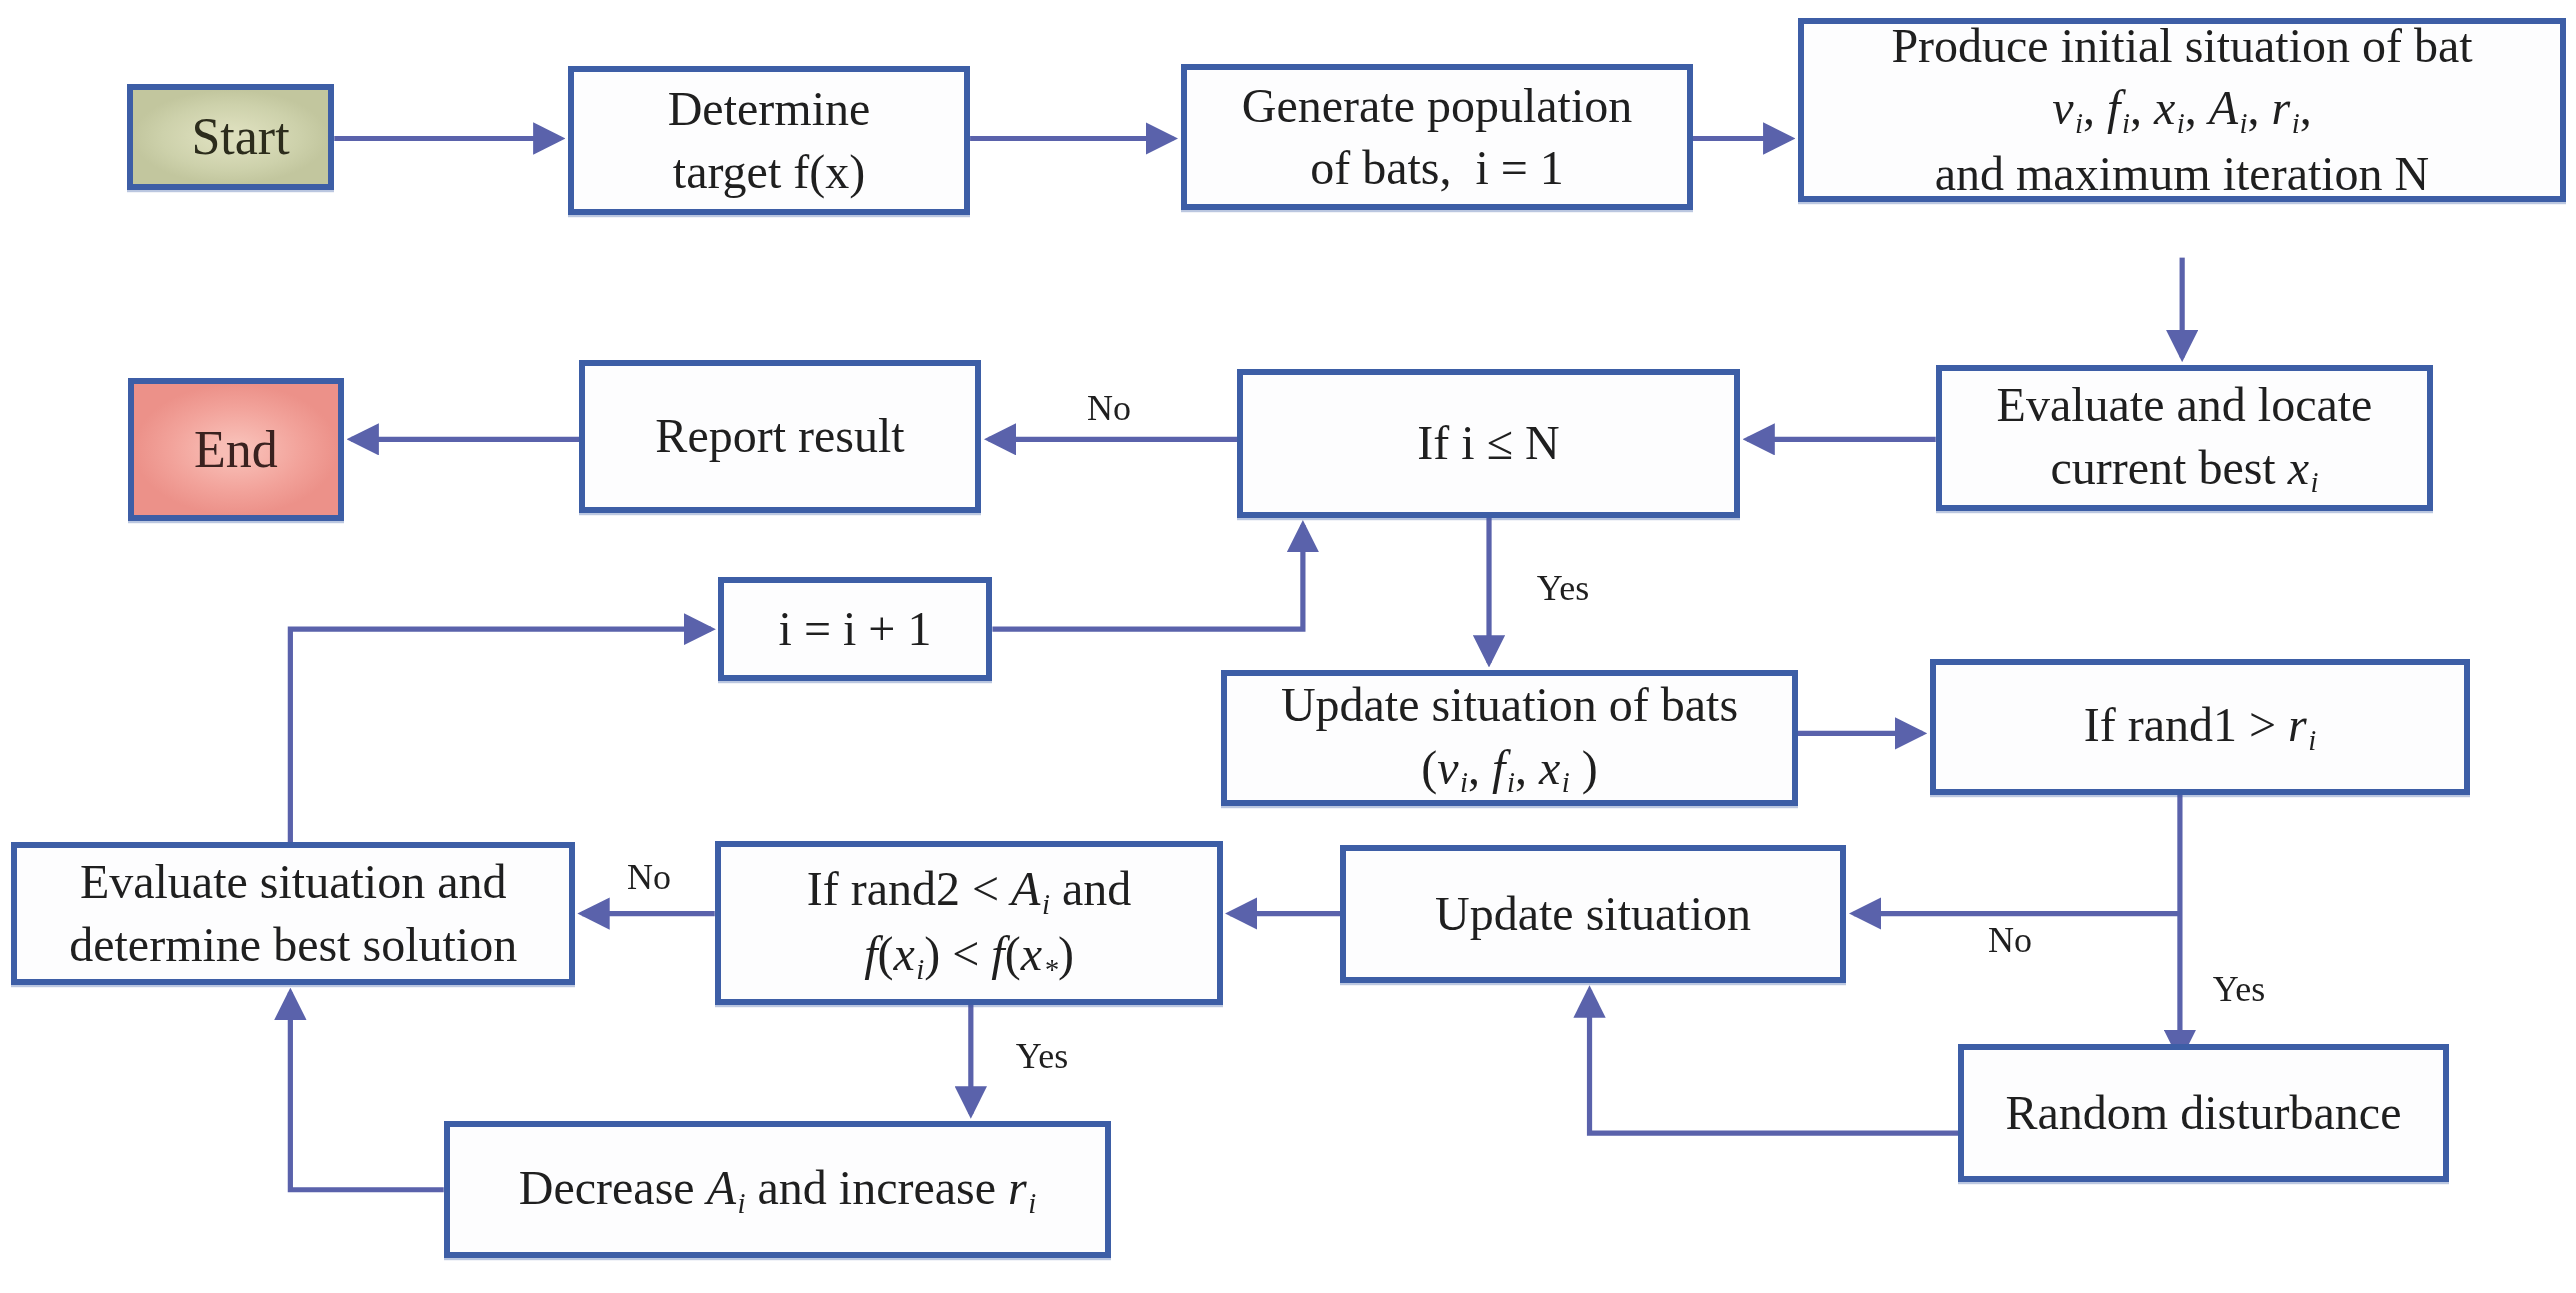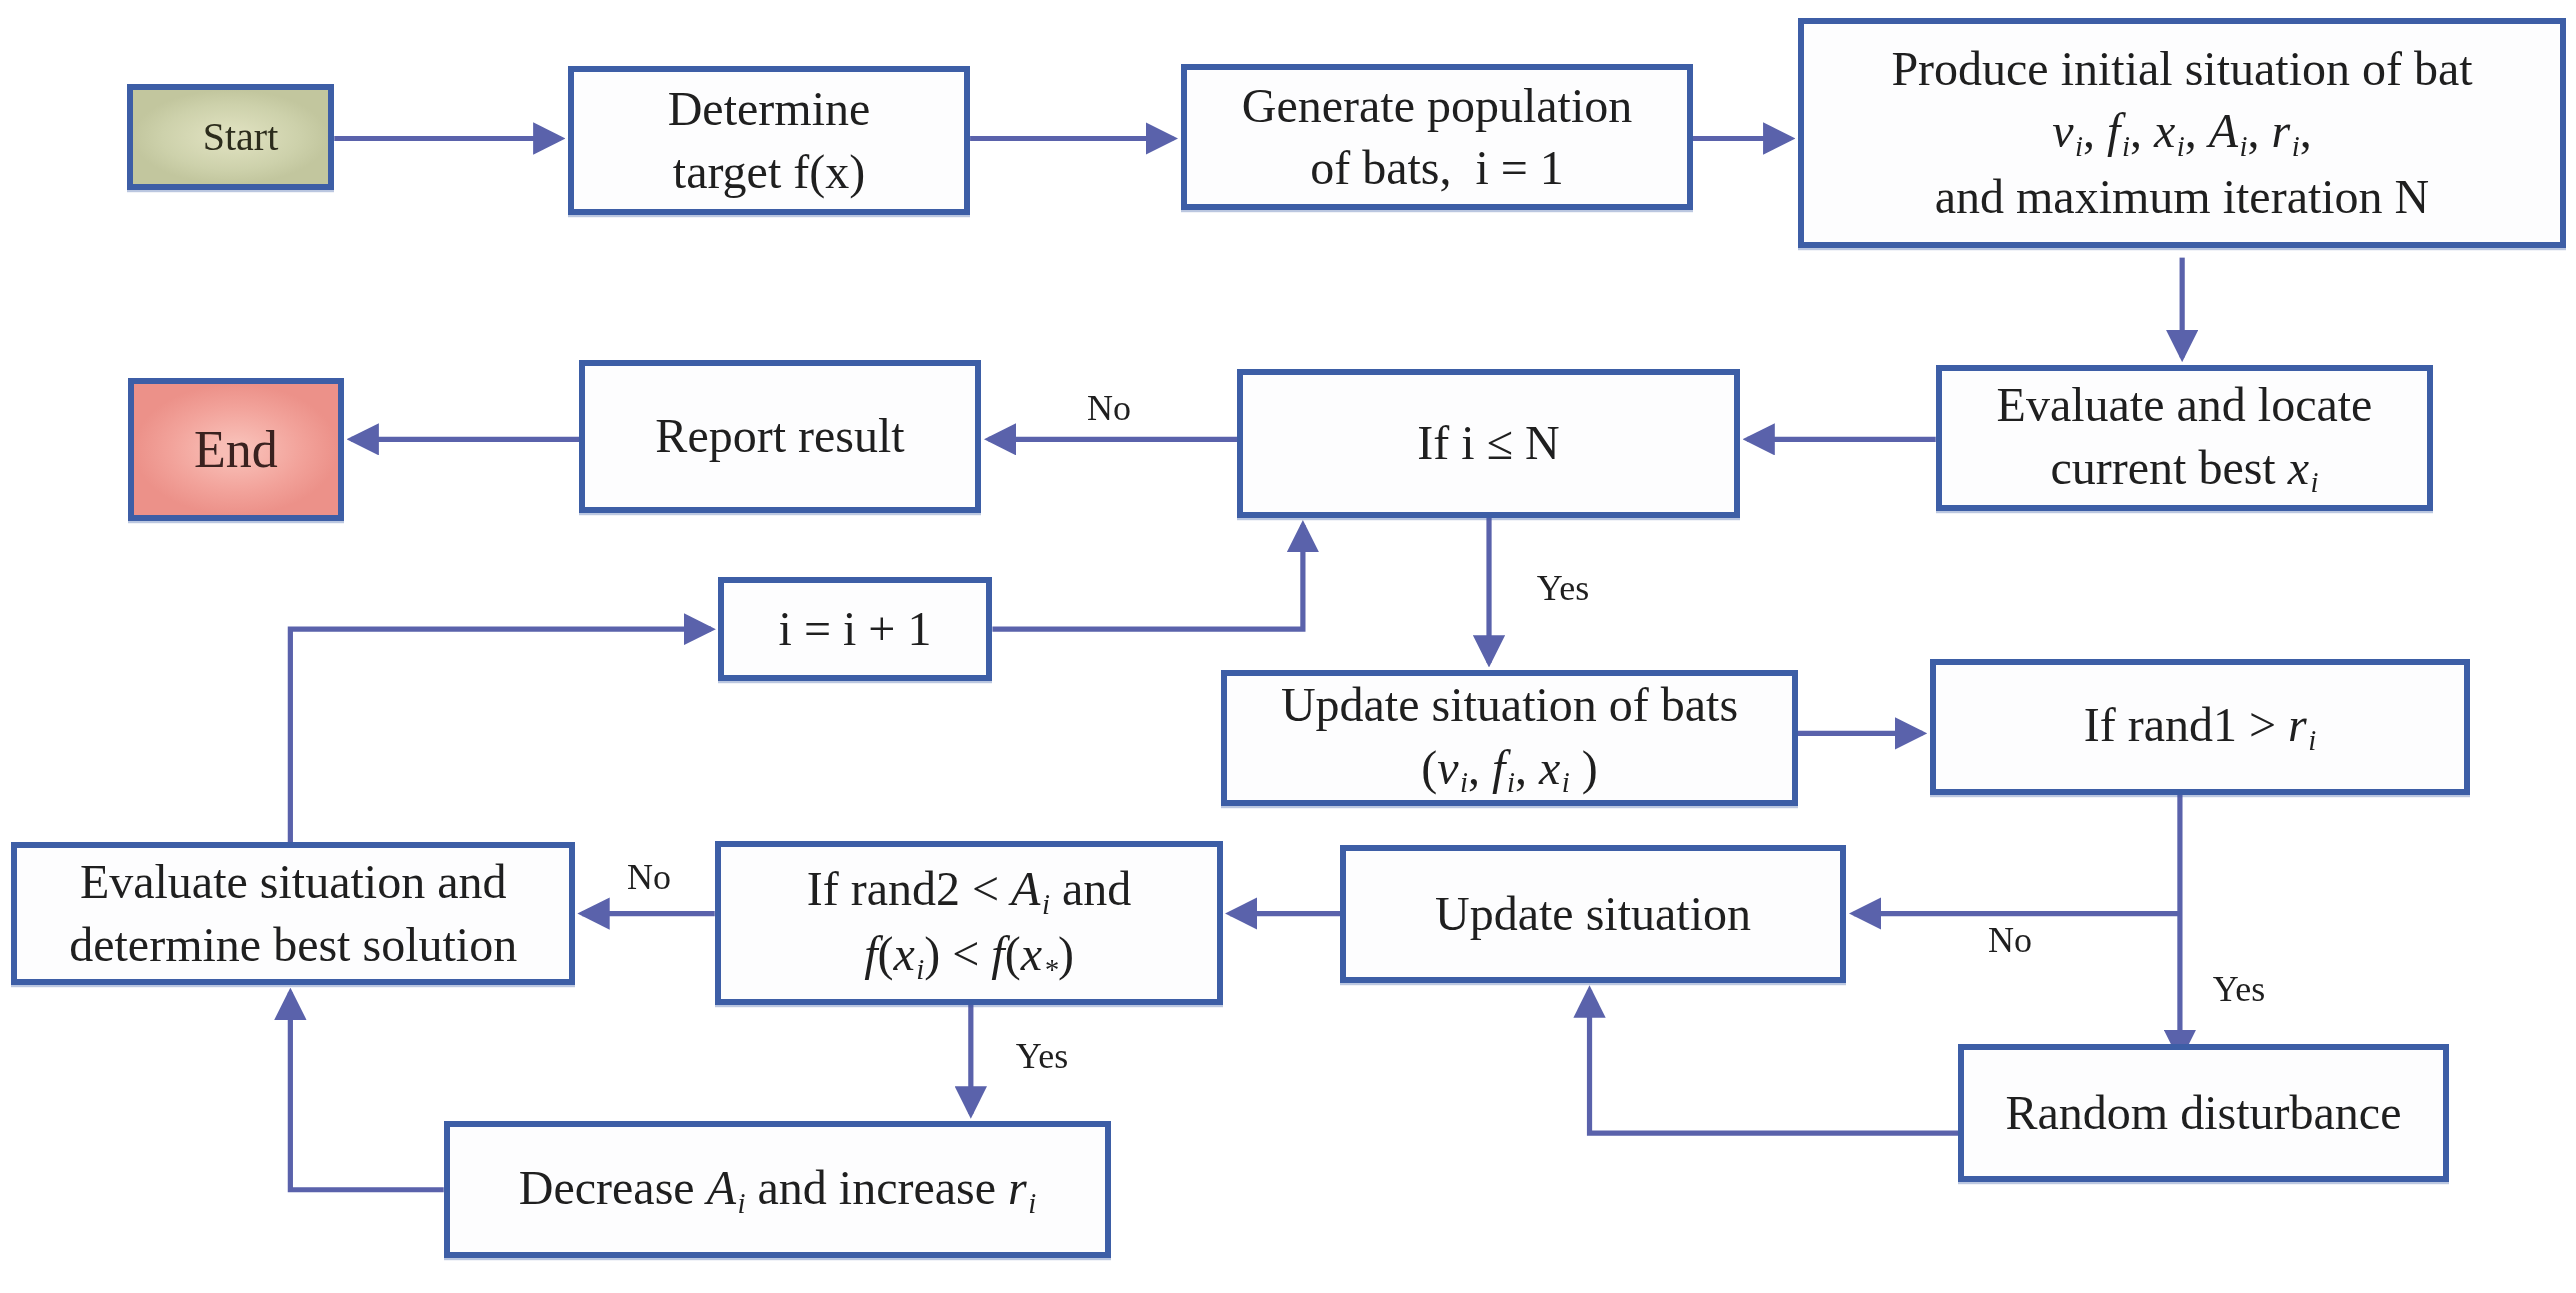--- a/index.html
+++ b/index.html
@@ -19,21 +19,21 @@
     display:flex;flex-direction:column;
     align-items:center;justify-content:center;
     color:#1f1f1f;
     font-size:48px;line-height:1.3;
     text-align:center;
     box-shadow:0 2.2px 0 rgba(61,94,166,.35);
   }
   .node.terminal-start{
     background:radial-gradient(closest-side,#dcdebc 20%,#cdd1ab 70%,#c2c69e 100%);
     color:#2c2c1c;
-    font-size:40px;
+    font-size:52px;
     padding-left:20px;
   }
   .node.terminal-end{
     background:radial-gradient(closest-side,#f8bdb5 15%,#f2a29a 65%,#ec9189 100%);
     color:#3a2220;
     font-size:52px;
   }
   .node-line{white-space:nowrap;}
   .seg-it{font-style:italic;}
   .seg-sub{font-size:0.60em;font-style:italic;vertical-align:-0.30em;letter-spacing:0;padding-left:1.5px;}
@@ -80,21 +80,21 @@
         <div class="node-line"><span class="seg-plain">Start</span></div>
       </div>
       <div class="node" style="left: 568px; top: 66px; width: 402px; height: 149px;">
         <div class="node-line"><span class="seg-plain">Determine</span></div>
         <div class="node-line"><span class="seg-plain">target f(x)</span></div>
       </div>
       <div class="node" style="left: 1181px; top: 64px; width: 512px; height: 146px;">
         <div class="node-line"><span class="seg-plain">Generate population</span></div>
         <div class="node-line"><span class="seg-plain">of bats, &nbsp;i = 1</span></div>
       </div>
-      <div class="node" style="left: 1798px; top: 18px; width: 768px; height: 230px;">
+      <div class="node" style="left: 1798px; top: 18px; width: 768px; height: 184px;">
         <div class="node-line"><span class="seg-plain">Produce initial situation of bat</span></div>
         <div class="node-line"><span class="seg-it">v</span><span class="seg-sub">i</span><span class="seg-plain">, </span><span class="seg-it">f</span><span class="seg-sub">i</span><span class="seg-plain">, </span><span class="seg-it">x</span><span class="seg-sub">i</span><span class="seg-plain">, </span><span class="seg-it">A</span><span class="seg-sub">i</span><span class="seg-plain">, </span><span class="seg-it">r</span><span class="seg-sub">i</span><span class="seg-plain">,</span></div>
         <div class="node-line"><span class="seg-plain">and maximum iteration N</span></div>
       </div>
       <div class="node terminal-end" style="left: 128px; top: 378px; width: 216px; height: 143px;">
         <div class="node-line"><span class="seg-plain">End</span></div>
       </div>
       <div class="node" style="left: 579px; top: 360px; width: 402px; height: 153px;">
         <div class="node-line"><span class="seg-plain">Report result</span></div>
       </div>

